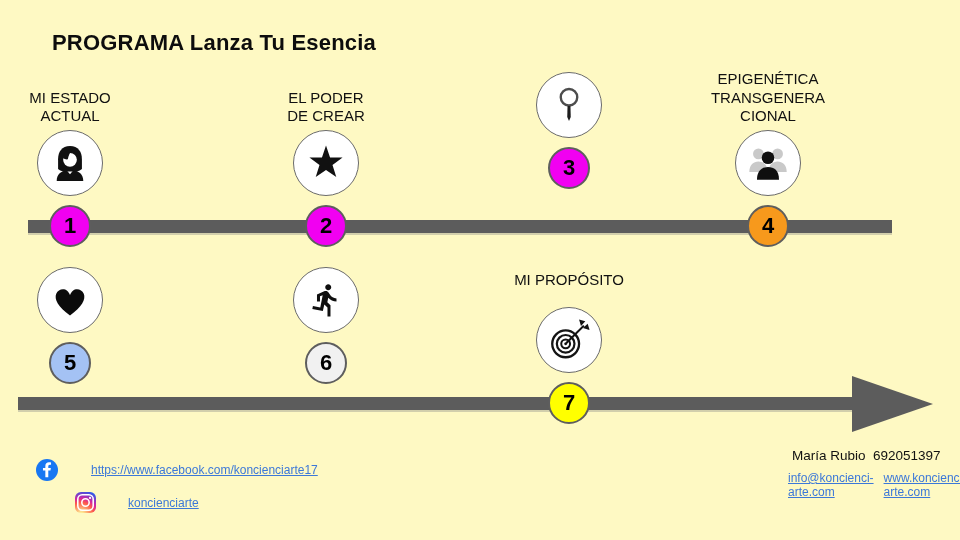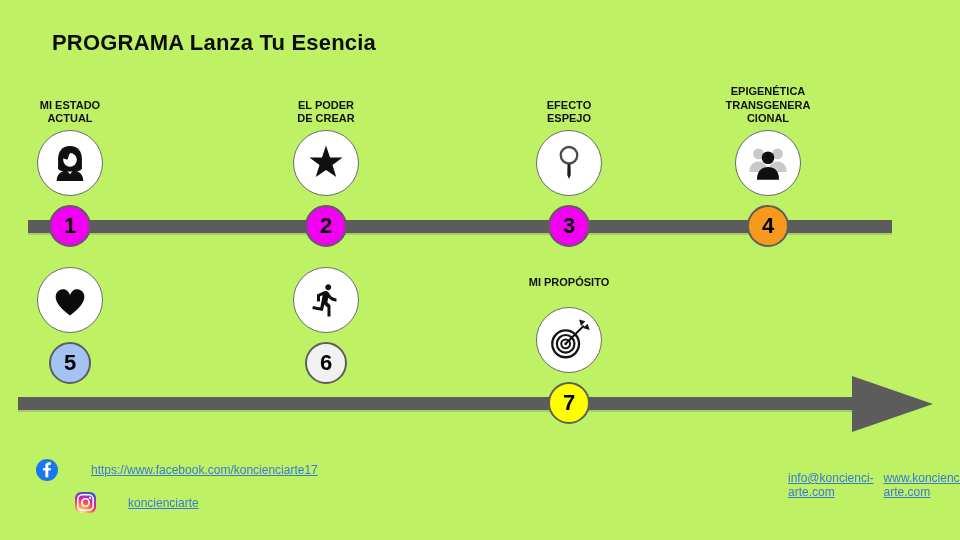--- a/index.html
+++ b/index.html
@@ -1,32 +1,32 @@
 <!DOCTYPE html>
 <html><head>
 <meta charset="utf-8">
 <style>
   html,body{margin:0;padding:0;background:#fff;}
-  .canvas{position:relative;width:960px;height:540px;background:#bef264;overflow:hidden;
+  .canvas{position:relative;width:960px;height:540px;background:#fef9c3;overflow:hidden;
           font-family:"Liberation Sans",sans-serif;}
   .title{position:absolute;left:52px;top:30px;font-size:22px;font-weight:700;color:#0d0d0d;letter-spacing:.2px;}
 
   
   .tbar{position:absolute;height:13px;background:#5C5C5C;box-shadow:0 2px 0 rgba(130,130,130,.35);}
   .bar1{left:28px;top:220px;width:864px;}
   .bar2{left:18px;top:397px;width:836px;}
   .arrowhead{position:absolute;left:852px;top:376px;width:0;height:0;
              border-left:81px solid #5C5C5C;border-top:28px solid transparent;border-bottom:28px solid transparent;}
 
   
   .step{position:absolute;width:150px;display:flex;flex-direction:column;align-items:center;}
   .r1{top:68px}.r2{top:250px}
   .c1{left:-5px}.c2{left:251px}.c3{left:494px}.c4{left:693px}
   .step-label{display:flex;align-items:flex-end;justify-content:center;white-space:pre-line;
-              text-align:center;font-size:11px;line-height:1.25;color:#111;font-weight:bold;}
+              text-align:center;font-size:15px;line-height:1.25;color:#111;}
   .r1 .step-label{height:58px}
   .r2 .step-label{height:40px}
   .icon-circle{width:66px;height:66px;border:1px solid #6b6b6b;border-radius:50%;background:#fff;
                display:flex;align-items:center;justify-content:center;box-sizing:border-box;z-index:2;}
   .r1 .icon-circle{margin-top:4px}
   .r2 .icon-circle{margin-top:17px}
   .badge{width:42px;height:42px;border-radius:50%;border:2px solid #5e5e5e;box-sizing:border-box;
          display:flex;align-items:center;justify-content:center;font-size:22px;font-weight:700;color:#000;z-index:3;}
   .r1 .badge{margin-top:9px}
   .r2 .badge{margin-top:9px}
@@ -73,22 +73,20 @@
 DE CREAR</div>
     <div class="icon-circle">
       <svg width="44" height="44" viewBox="0 0 48 48">
         <polygon points="24,5 28.4,17.9 42.1,18.1 31.1,26.3 35.2,39.4 24,31.5 12.8,39.4 16.9,26.3 5.9,18.1 19.6,17.9" fill="#111"></polygon>
       </svg>
     </div>
     <div class="badge" style="background-color: rgb(241, 0, 241);">2</div>
   </div>
 
   <div class="step r1 c3">
-    <div class="step-label">EFECTO
-ESPEJO</div>
     <div class="icon-circle">
       <svg width="44" height="44" viewBox="0 0 48 48">
         <circle cx="24" cy="15.5" r="9" fill="none" stroke="#4d4d4d" stroke-width="2.6"></circle>
         <path d="M22.4,25 L25.6,25 L25.9,37 L24,41.5 L22.1,37 Z" fill="#1d1d1d"></path>
       </svg>
     </div>
     <div class="badge" style="background-color: rgb(241, 0, 241);">3</div>
   </div>
 
   <div class="step r1 c4">
@@ -161,18 +159,19 @@
     <div class="ig-icon">
       <svg width="21" height="21" viewBox="0 0 24 24">
         <rect x="3.2" y="3.2" width="17.6" height="17.6" rx="5" fill="none" stroke="#fff" stroke-width="1.8"></rect>
         <circle cx="12" cy="12" r="4.2" fill="none" stroke="#fff" stroke-width="1.8"></circle>
         <circle cx="17.2" cy="6.8" r="1.3" fill="#fff"></circle>
       </svg>
     </div>
     <div class="link">koncienciarte</div>
   </div>
 
+  <div class="contact-name">María Rubio  692051397</div>
   <div class="contact-links">
     <div class="link">info@koncienci-arte.com</div>
     <div class="link">www.koncienci-arte.com</div>
   </div>
 
 </div>
 
 </body></html>

